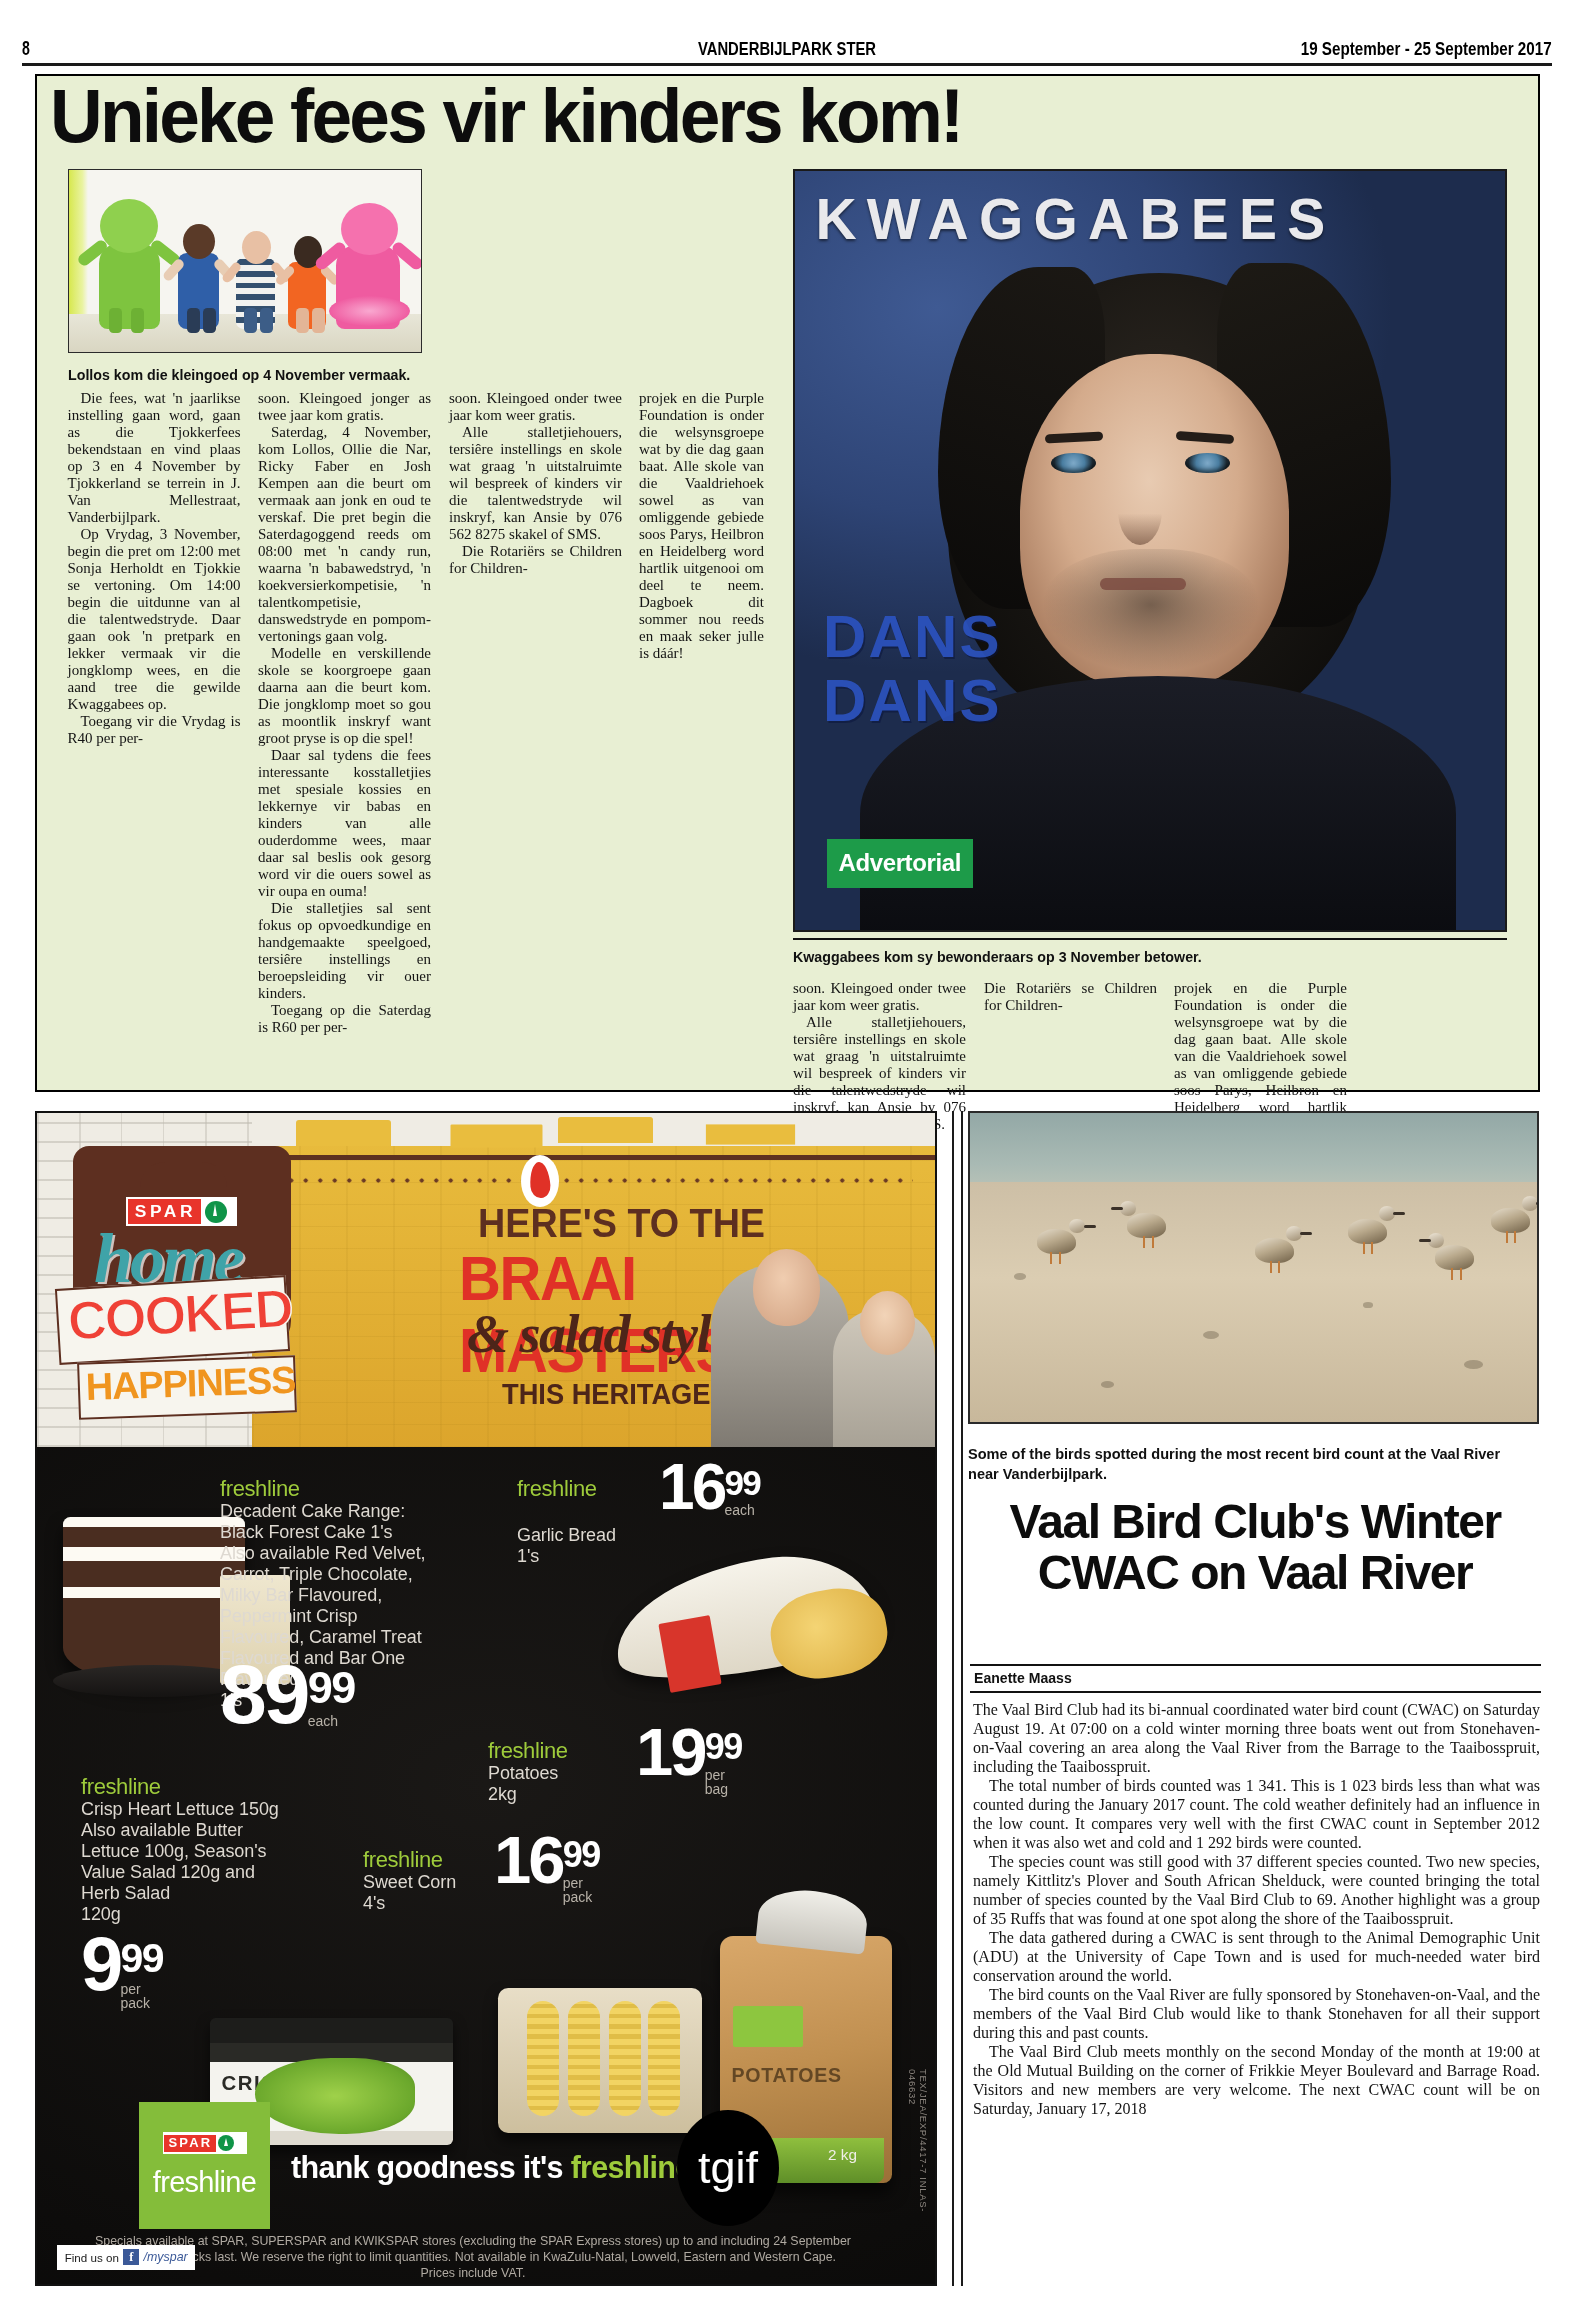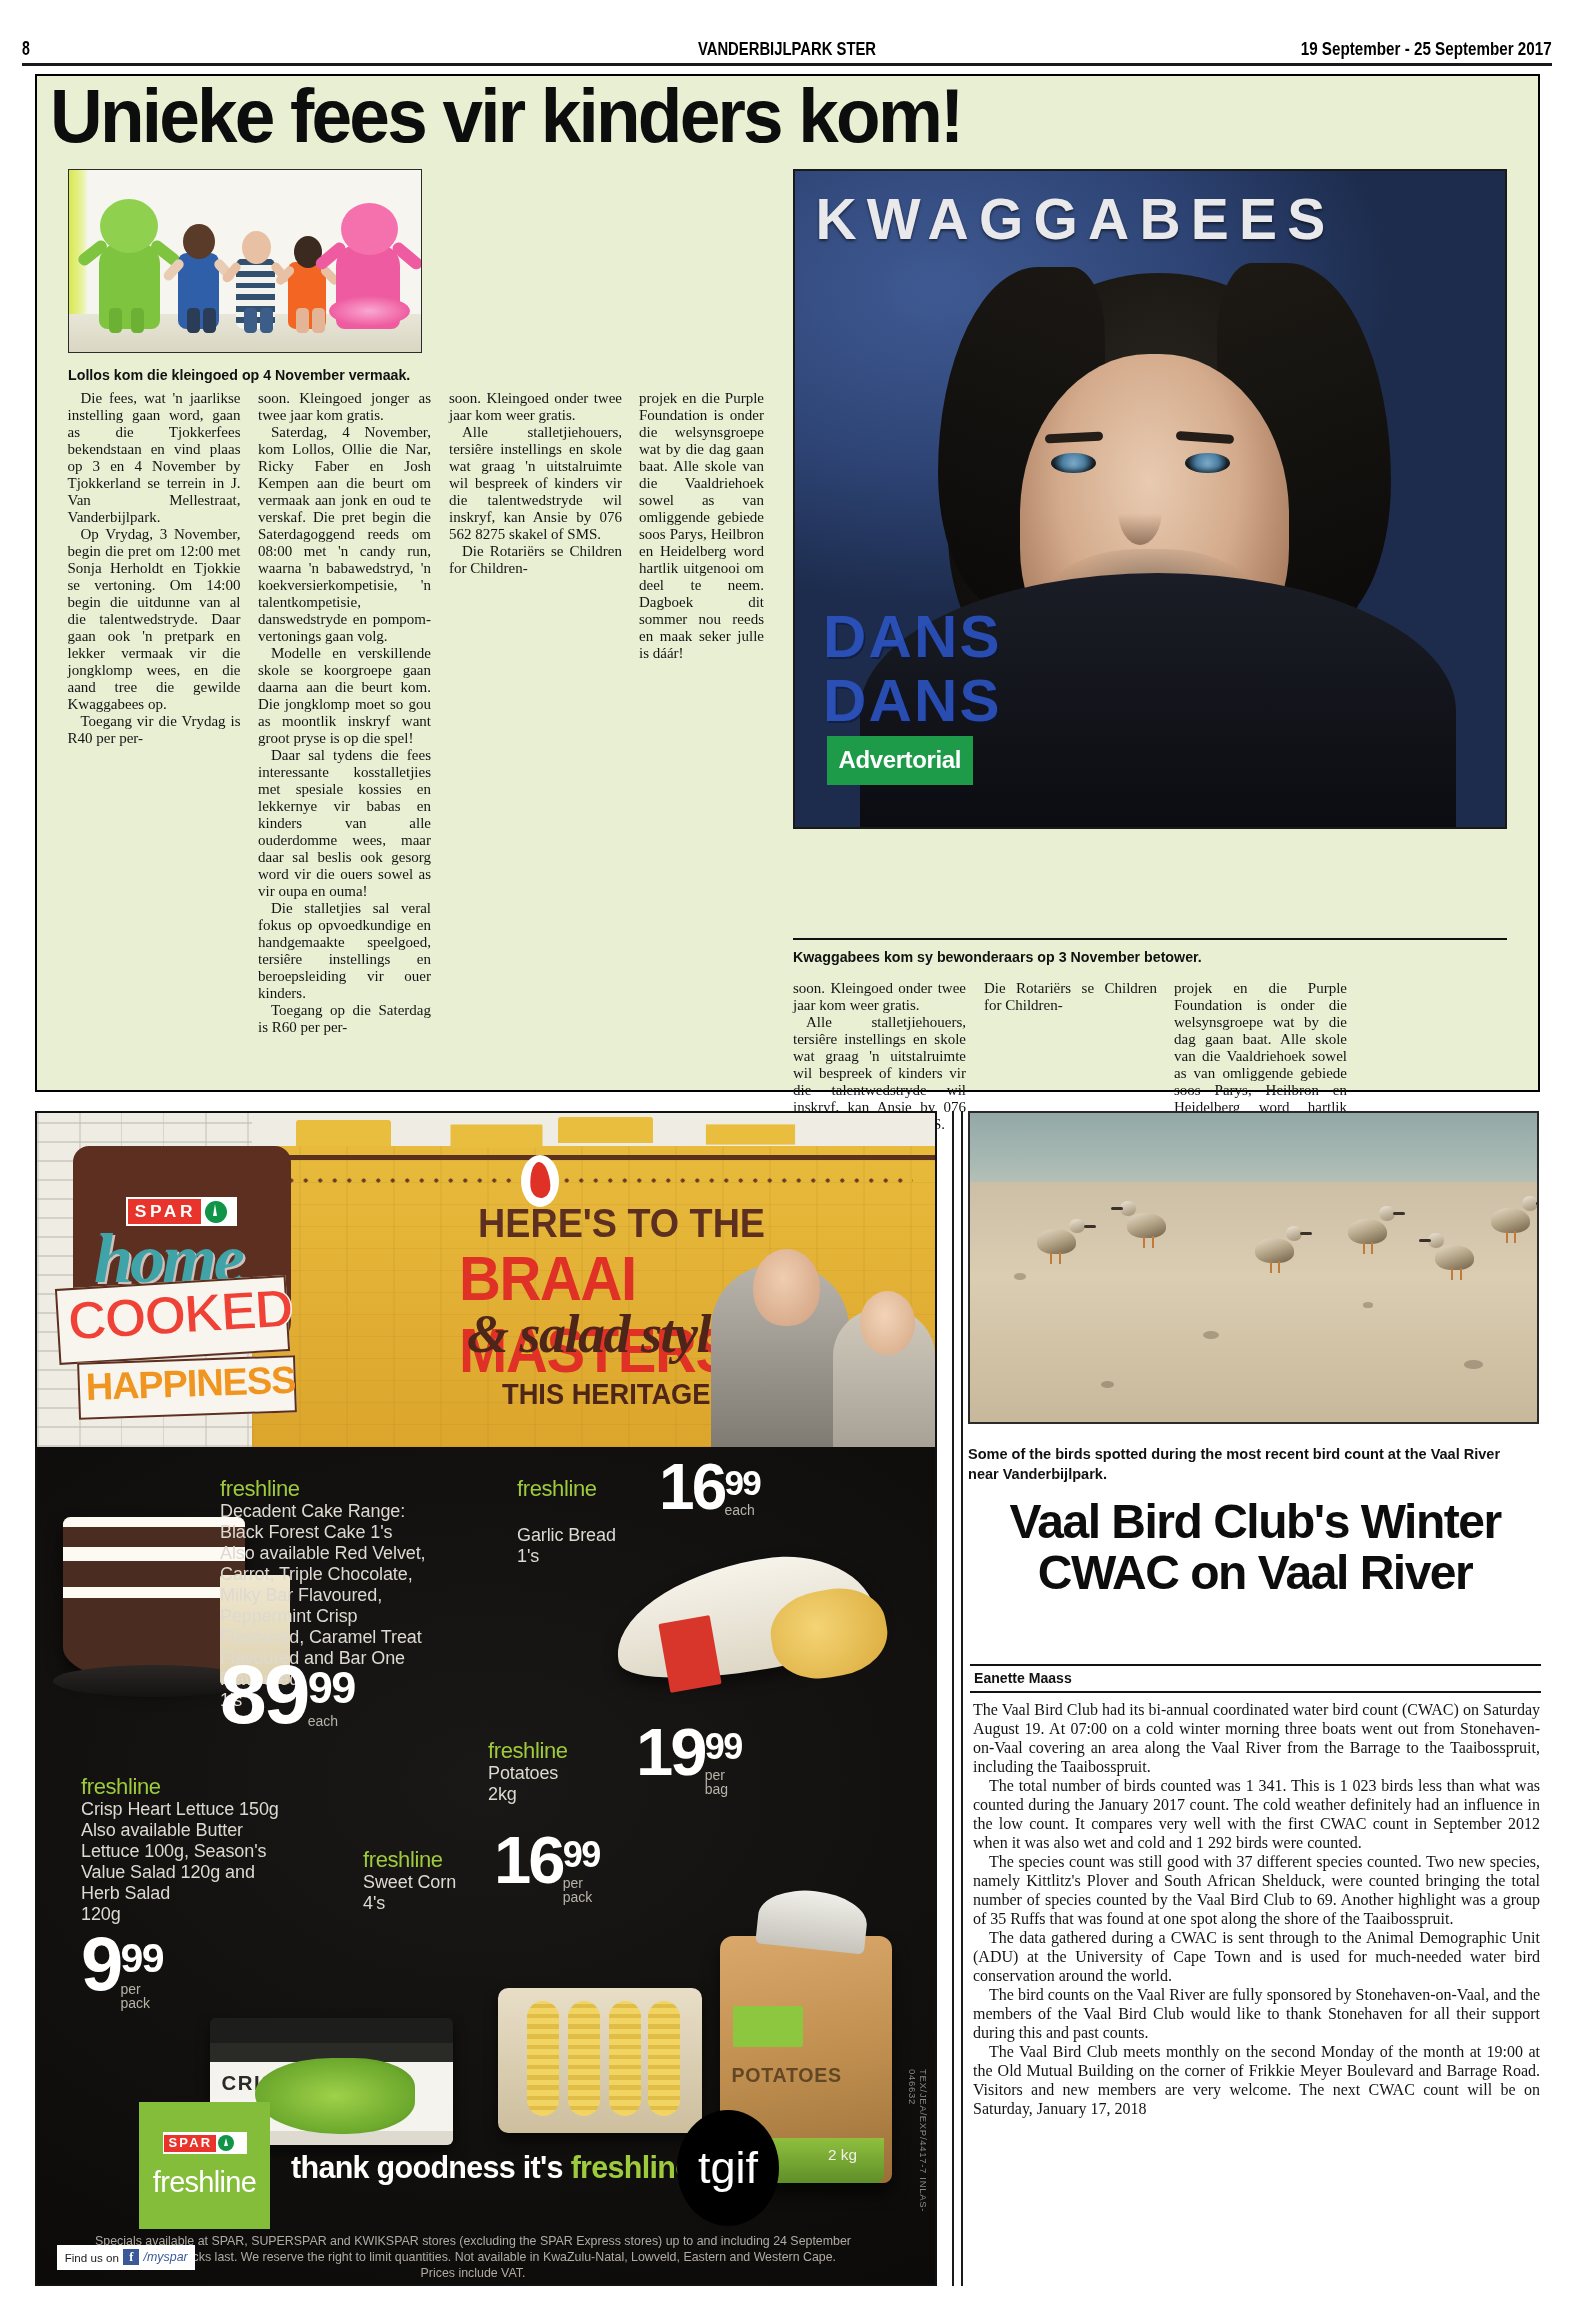--- a/index.html
+++ b/index.html
@@ -68,21 +68,21 @@
   .lol-c3 { left: 156px; width: 63px; height: 129px; }
   .lol-c4 { left: 211px; width: 54px; height: 125px; }
   .lol-c5 { left: 256px; width: 90px; height: 143px; }
   .lol-body { position: absolute; bottom: 0; border-radius: 20.4px 20.4px 8.7px 8.7px; }
   .lol-head { position: absolute; border-radius: 50%; }
   .lol-arm { position: absolute; border-radius: 7.3px; }
   .lol-leg { position: absolute; bottom: -4.4px; width: 13px; height: 25px; border-radius: 4.4px; }
 
   
   .kwagga {
-    position: absolute; left: 756px; top: 93px; width: 714px; height: 660px;
+    position: absolute; left: 756px; top: 93px; width: 714px; height: 763px;
     border: 2.9px solid #1a1a1a; overflow: hidden;
     background: #14161d;
   }
   .kw-sky {
     position: absolute; inset: 0;
     background:
       radial-gradient(ellipse 80% 60% at 20% 18%, #3f5a93 0%, #2e4475 45%, #1d2c4d 80%),
       linear-gradient(160deg,#3b558c 0%, #24345c 40%, #11141c 85%);
   }
   .kw-title {
@@ -701,21 +701,21 @@
   <div class="col col-a">
       <p>Die fees, wat 'n jaarlikse instelling gaan word, gaan as die Tjokkerfees bekendstaan en vind plaas op 3 en 4 November by Tjokkerland se terrein in J. Van Mellestraat, Vanderbijlpark.</p>
       <p>Op Vrydag, 3 November, begin die pret om 12:00 met Sonja Herholdt en Tjokkie se vertoning. Om 14:00 begin die uitdunne van al die talentwedstryde. Daar gaan ook 'n pretpark en lekker vermaak vir die jongklomp wees, en die aand tree die gewilde Kwaggabees op.</p>
       <p>Toegang vir die Vrydag is R40 per per-</p>
     </div>
   <div class="col col-b">
       <p class="first">soon. Kleingoed jonger as twee jaar kom gratis.</p>
       <p>Saterdag, 4 November, kom Lollos, Ollie die Nar, Ricky Faber en Josh Kempen aan die beurt om vermaak aan jonk en oud te verskaf. Die pret begin die Saterdagoggend reeds om 08:00 met 'n candy run, waarna 'n babawedstryd, 'n koekversierkompetisie, 'n talentkompetisie, danswedstryde en pompom-vertonings gaan volg.</p>
       <p>Modelle en verskillende skole se koorgroepe gaan daarna aan die beurt kom. Die jongklomp moet so gou as moontlik inskryf want groot pryse is op die spel!</p>
       <p>Daar sal tydens die fees interessante kosstalletjies met spesiale kossies en lekkernye vir babas en kinders van alle ouderdomme wees, maar daar sal beslis ook gesorg word vir die ouers sowel as vir oupa en ouma!</p>
-      <p>Die stalletjies sal veral fokus op opvoedkundige en handgemaakte speelgoed, tersiêre instellings en beroepsleiding vir ouer kinders.</p>
+      <p>Die stalletjies sal sent fokus op opvoedkundige en handgemaakte speelgoed, tersiêre instellings en beroepsleiding vir ouer kinders.</p>
       <p>Toegang op die Saterdag is R60 per per-</p>
     </div>
   <div class="col col-c">
       <p class="first">soon. Kleingoed onder twee jaar kom weer gratis.</p>
       <p>Alle stalletjiehouers, tersiêre instellings en skole wat graag 'n uitstalruimte wil bespreek of kinders vir die talentwedstryde wil inskryf, kan Ansie by 076 562 8275 skakel of SMS.</p>
       <p>Die Rotariërs se Children for Children-</p>
     </div>
   <div class="col col-d">
       <p class="first">projek en die Purple Foundation is onder die welsynsgroepe wat by die dag gaan baat. Alle skole van die Vaaldriehoek sowel as van omliggende gebiede soos Parys, Heilbron en Heidelberg word hartlik uitgenooi om deel te neem. Dagboek dit sommer nou reeds en maak seker julle is dáár!</p>
     </div>

